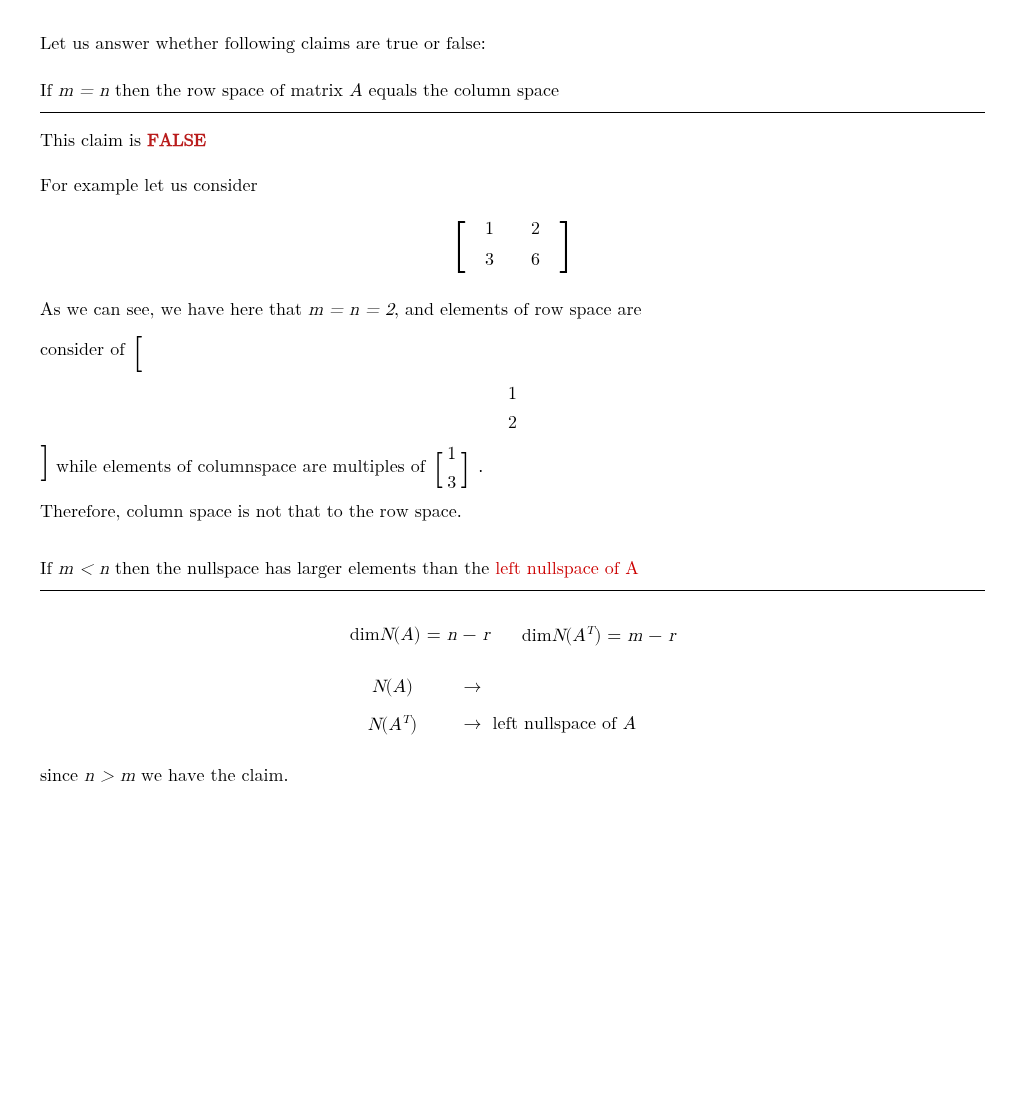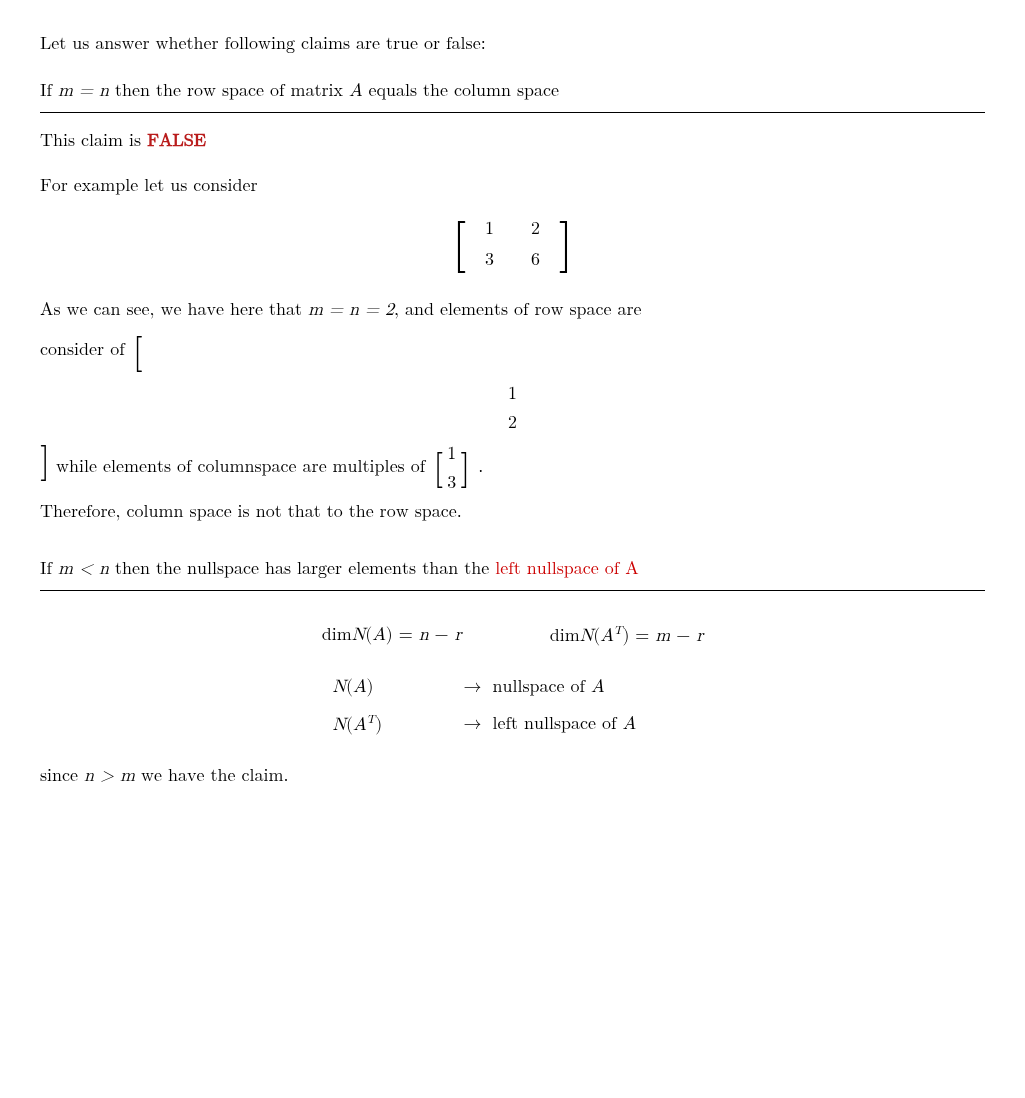--- a/index.html
+++ b/index.html
@@ -123,21 +123,21 @@
     .as-we-know {
       margin-bottom: 10px;
     }
 
     .formula-display {
       display: flex;
       justify-content: center;
       align-items: center;
       margin: 16px 0 24px 0;
       font-size: 18px;
-      gap: 44px;
+      gap: 16px;
     }
 
     .superscript {
       font-size: 12px;
       vertical-align: super;
     }
 
     .where-section {
       margin-bottom: 12px;
     }
@@ -151,21 +151,21 @@
     }
 
     .def-row {
       display: grid;
       grid-template-columns: 120px 40px 200px;
       align-items: center;
       font-size: 18px;
     }
 
     .def-symbol {
-      text-align: left;
+      text-align: center;
     }
 
     .def-arrow {
       text-align: center;
     }
 
     .def-meaning {
       text-align: left;
     }
 
@@ -259,21 +259,20 @@
     </span>
   </div>
 
   
 
   
   <div class="definitions-table">
     <div class="def-row">
       <span class="def-symbol"><span class="math-italic">N</span>(<span class="math-italic">A</span>)</span>
       <span class="def-arrow">→</span>
-      <span class="def-meaning">nullspace of <span class="math-italic">A</span></span>
     </div>
     <div class="def-row">
       <span class="def-symbol"><span class="math-italic">N</span>(<span class="math-italic">A</span><span class="superscript math-italic">T</span>)</span>
       <span class="def-arrow">→</span>
       <span class="def-meaning">left nullspace of <span class="math-italic">A</span></span>
     </div>
   </div>
 
   
   <p class="since-text">

